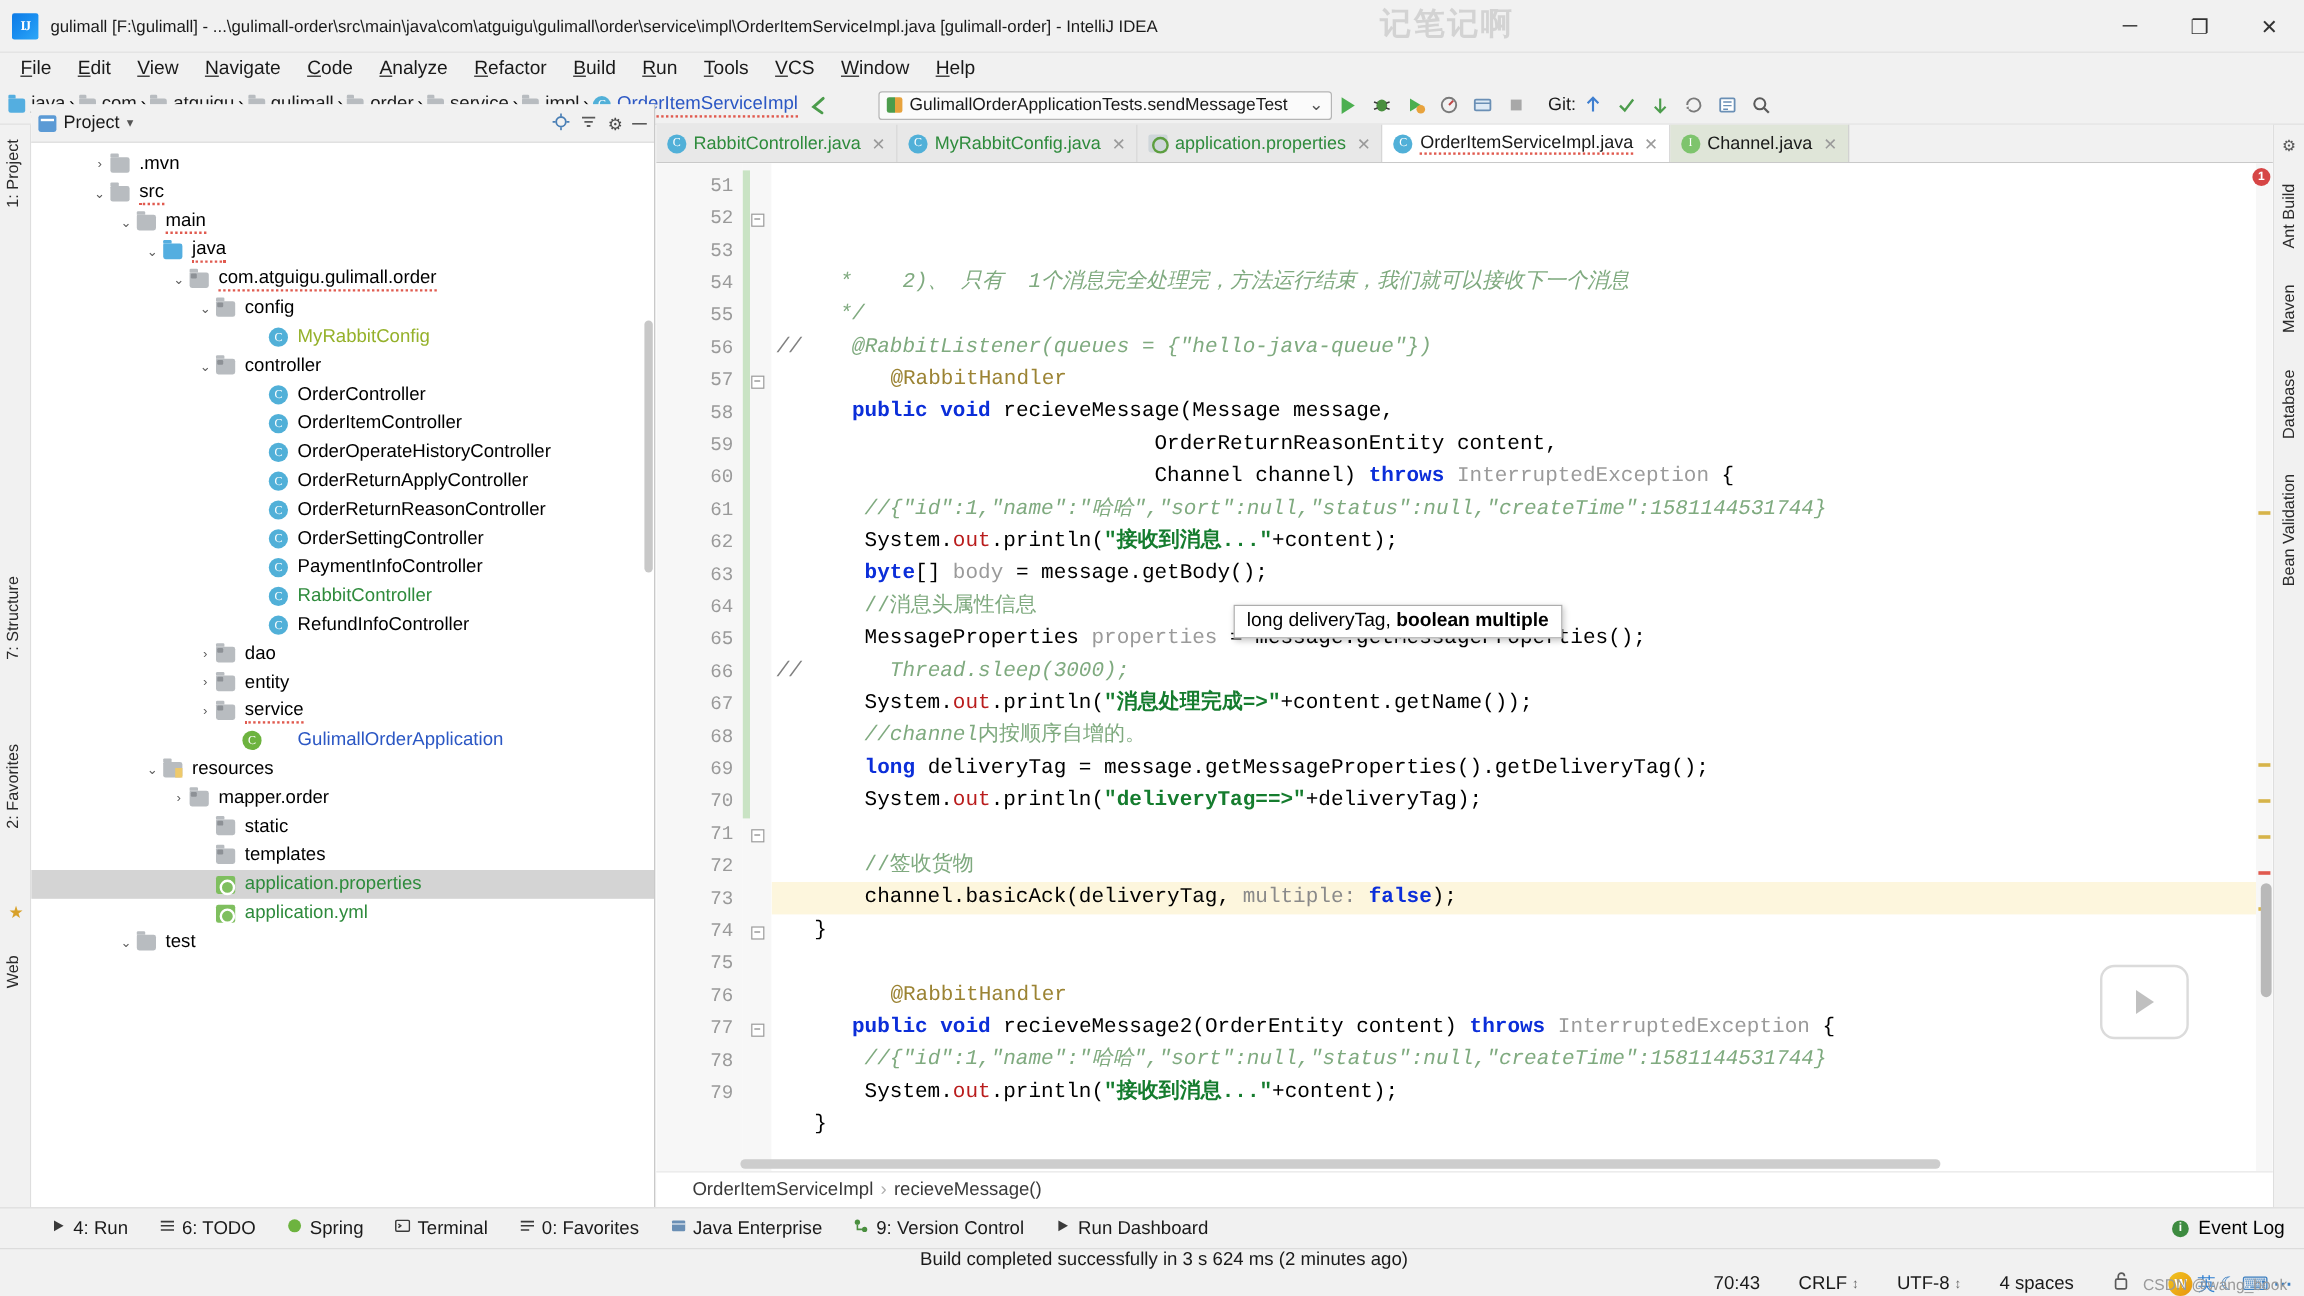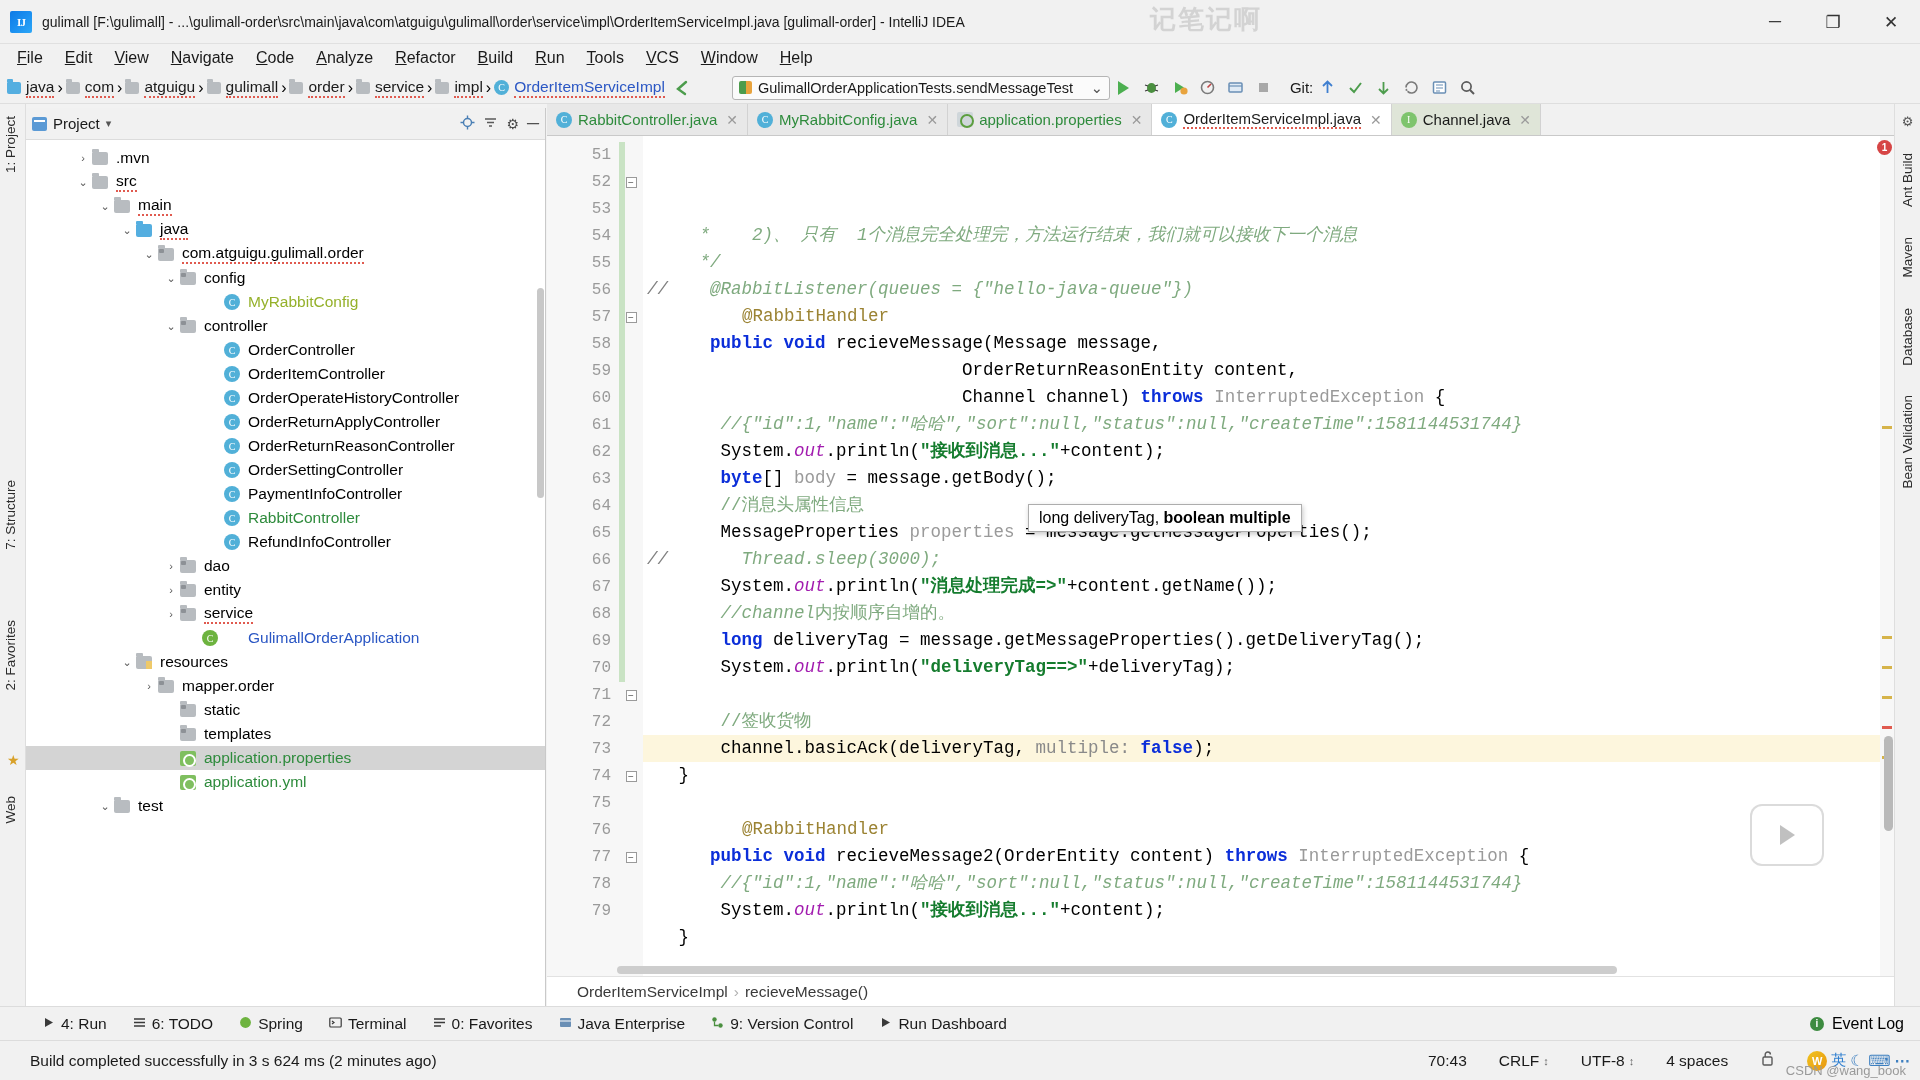--- a/index.html
+++ b/index.html
@@ -87,21 +87,21 @@
 
   
   .right-strip {
     position:absolute; right:0; top:104px; width:26px; bottom:74px;
     background:#f1f1f1; border-left:1px solid #dedede;
     display:flex; flex-direction:column; align-items:center; padding-top:10px; gap:18px;
   }
 
   
   .proj-panel {
-    position:absolute; left:26px; top:108px; width:520px; bottom:74px;
+    position:absolute; left:26px; top:87px; width:520px; bottom:74px;
     background:#fff; border-right:1px solid #c9c9c9;
   }
   .proj-head {
     height:32px; background:#f1f1f1; display:flex; align-items:center;
     padding:0 6px; border-bottom:1px solid #dcdcdc; gap:6px;
   }
   .proj-head .ph-title{font-size:15px;color:#1a1a1a;}
   .proj-ico { width:15px;height:14px;background:#5b9ad5;border-radius:2px;
               position:relative; }
   .proj-ico::after{content:"";position:absolute;left:2px;top:3px;width:11px;height:2px;background:#fff;}
@@ -177,21 +177,21 @@
     font-family:"Liberation Mono", monospace; font-size:17.5px;
     white-space:pre; background:#fff;
   }
   .ln { height:27px; line-height:27px; padding-left:4px; }
   .ln.hl { background:#fdf6dd; }
   .kw   { color:#0b2ed9; font-weight:bold; }
   .ann  { color:#9b8333;padding-left:32px; }
   .cmt  { color:#7faa7f; font-style:italic; }
   .cmt2 { color:#7faa7f; }
   .str  { color:#157c2e; font-weight:bold; }
-  .fld  { color:#a21caf; font-style:italic; }
+  .fld  { color:#b91c1c; }
   .dim  { color:#9a9a9a; }
   .hintp{ color:#8a8a8a; }
   .slashcmt { color:#808080; font-style:italic; }
 
   .tooltip {
     position:absolute; left:385px; top:368px; background:#fff;
     border:1px solid #adadad; box-shadow:1px 2px 5px rgba(0,0,0,.22);
     padding:4px 10px; font-size:16px; font-family:"Liberation Sans",sans-serif;
     white-space:nowrap; z-index:30;
   }
@@ -232,21 +232,21 @@
   .tw-item { display:flex; align-items:center; gap:6px; padding:4px 12px;
              font-size:15.5px; color:#1a1a1a; white-space:nowrap; }
   .tw-right { margin-left:auto; display:flex; align-items:center; gap:8px; padding-right:16px; }
   .evlog-dot { width:14px;height:14px;border-radius:50%;background:#3d8b40;color:#fff;
                font-size:10px;display:flex;align-items:center;justify-content:center;font-weight:bold;}
 
   
   .statusbar {
     position:absolute; left:0; right:0; bottom:0; height:40px; background:#f1f1f1;
     display:flex; align-items:center; padding:0 10px 0 30px; font-size:15.5px;
-    color:#1a1a1a; border-top:1px solid #dcdcdc;
+    color:#1a1a1a; border-top:1px solid #dcdcdc;flex-direction:column;
   }
   .st-right { margin-left:auto; display:flex; align-items:center; gap:32px; }
   .st-chip { display:flex; align-items:center; gap:4px; }
   .ime-box { display:flex; align-items:center; gap:4px; }
   .ime-circ { width:20px;height:20px;border-radius:50%;
               background:linear-gradient(135deg,#f0c420,#e8950f);
               display:flex;align-items:center;justify-content:center;
               color:#fff;font-size:11px;font-weight:bold; }
   .ime-blue { color:#2f7fd0; font-size:15px; }
   .csdn-wm { position:absolute; right:14px; bottom:2px; font-size:13px; color:#9a9a9a; }

